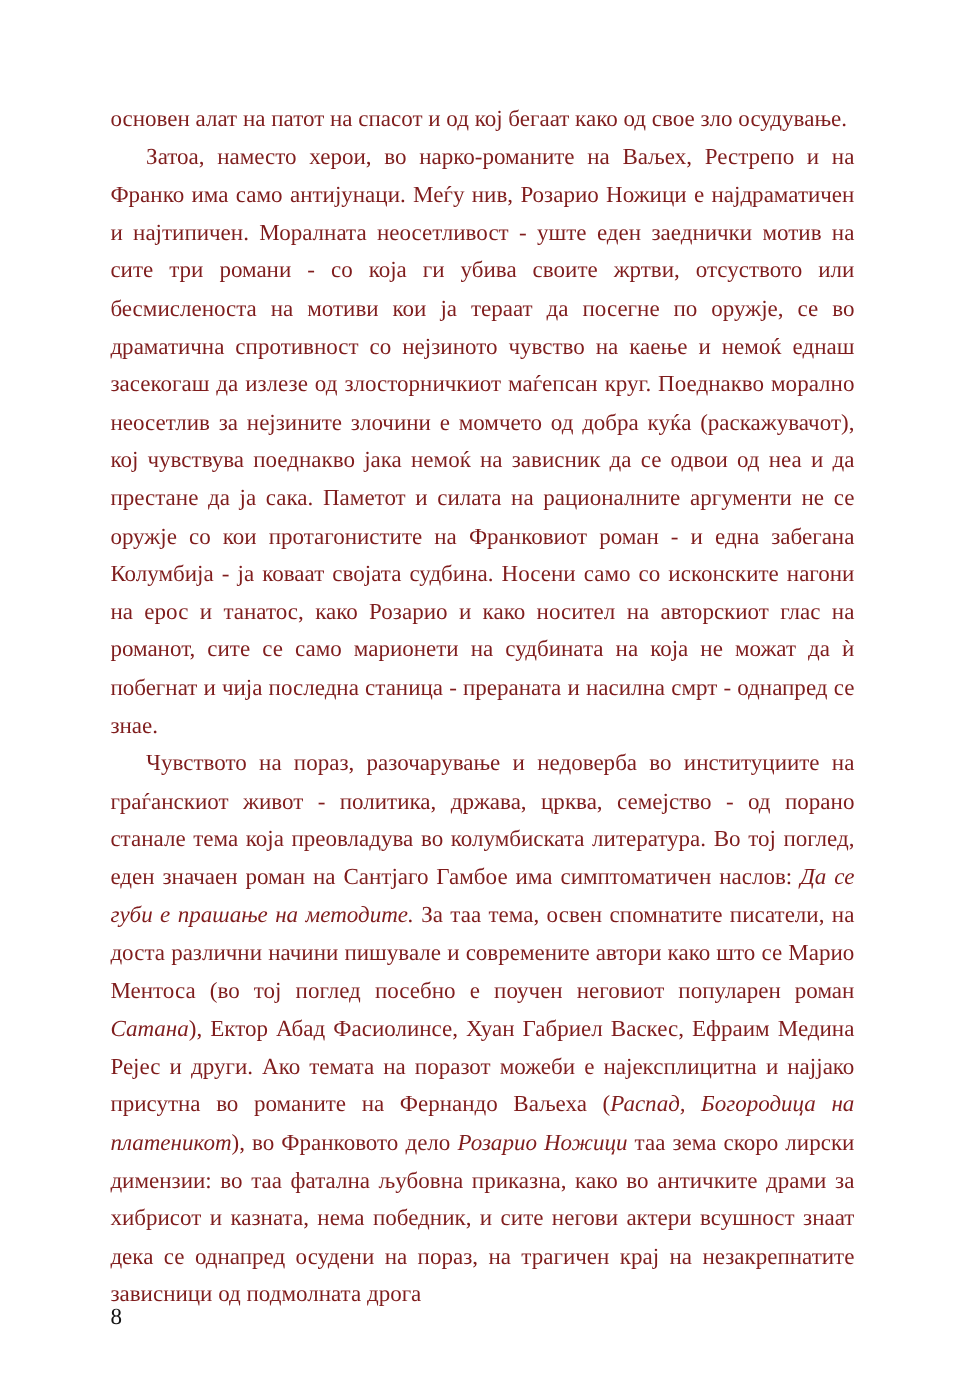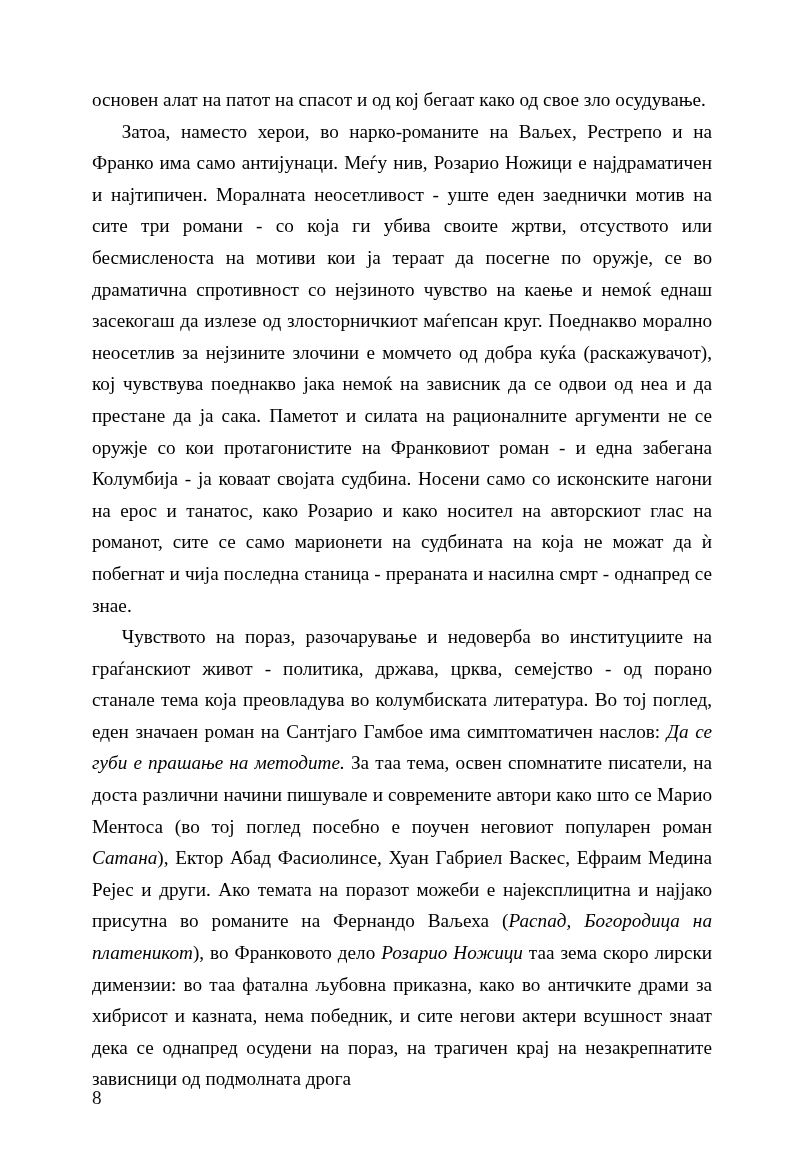--- a/index.html
+++ b/index.html
@@ -28,21 +28,21 @@
     top: 84px;
     width: 620px;
   }
   p.para {
     margin: 0;
     font-size: 19.2px;
     line-height: 31.6px;
     text-align: justify;
     text-justify: inter-word;
     hyphens: manual;
-    color: #000000;
+    color: #7f1d1d;
   }
   p.para + p.para {
     text-indent: 1.55em;
   }
   .it {
     font-style: italic;
   }
   .folio {
     position: absolute;
     left: 92px;

